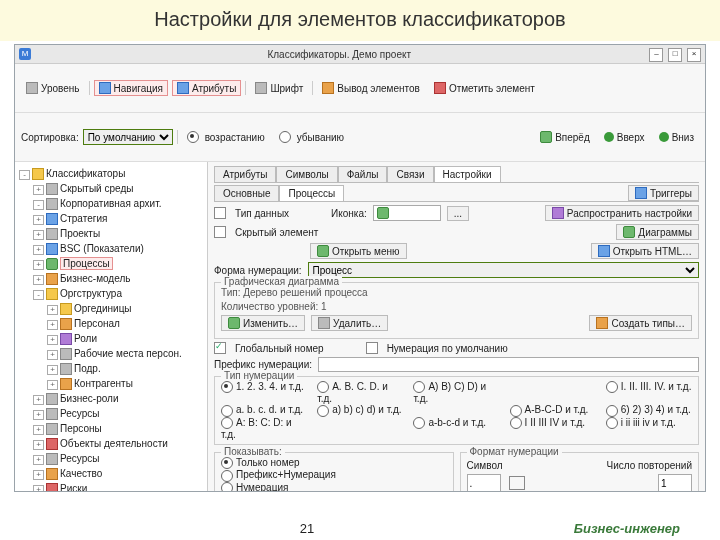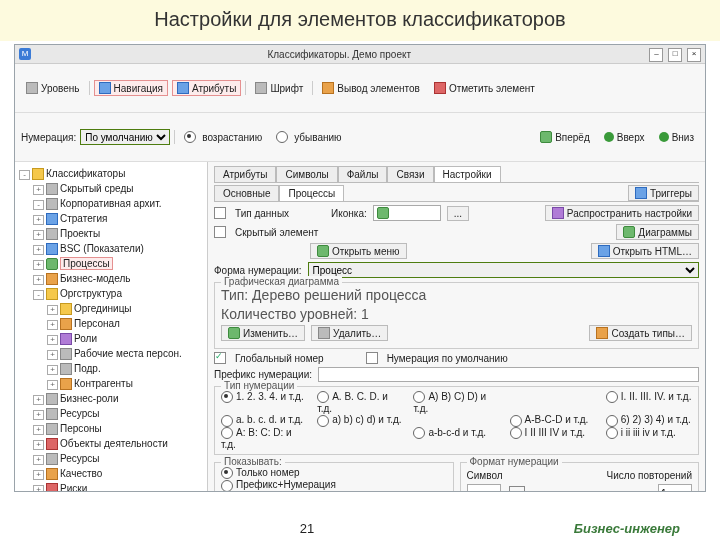--- a/index.html
+++ b/index.html
@@ -46,21 +46,21 @@
 .rdo.on:after{content:"";position:absolute;left:2px;top:2px;width:4px;height:4px;border-radius:50%;background:#333}
 .group{border:1px solid #ccc;padding:4px 6px;margin-top:4px;position:relative}
 .group>.gt{position:absolute;top:-7px;left:6px;background:#f7f7f7;padding:0 3px;font-size:10px;color:#555}
 .grid{display:grid;grid-template-columns:repeat(5,1fr);gap:0 10px}
 .footer{position:absolute;left:0;right:0;bottom:4px;display:flex;justify-content:space-between;padding:0 40px;font-size:13px}
 .brand{color:#3a7a3a;font-style:italic;font-weight:bold}
 .icodot{width:10px;height:10px;display:inline-block;border-radius:50%}
 .ic-up{background:#3a9a3a}
 .ic-dn{background:#3a9a3a}
 .color-chip{width:14px;height:12px;border:1px solid #888;display:inline-block;margin-left:2px}
-.mini{font-size:14px;color:#555}
+.mini{font-size:10px;color:#555}
 input.num{width:28px;font-size:10px;height:14px;border:1px solid #aaa}
 </style>
 </head>
 <body>
 
 <div class="page">
   <div class="titlebar">Настройки для элементов классификаторов</div>
 
   <div class="winframe">
     <div class="wincaption">
@@ -97,21 +97,21 @@
           <span class="ic ic-orange"></span>
           <span>Вывод элементов</span>
         </span>
       <span class="tbtn">
           <span class="ic ic-red"></span>
           <span>Отметить элемент</span>
         </span>
     </div>
 
     <div class="toolbar2">
-      <span class="lbl">Нумерация:</span>
+      <span class="lbl">Сортировка:</span>
       <select class="small"><option>По умолчанию</option></select>
       <span class="sep"></span>
       <span class="tbtn">
           <span class="rdo on"></span>
           <span>возрастанию</span>
         </span>
       <span class="tbtn">
           <span class="rdo"></span>
           <span>убыванию</span>
         </span>

